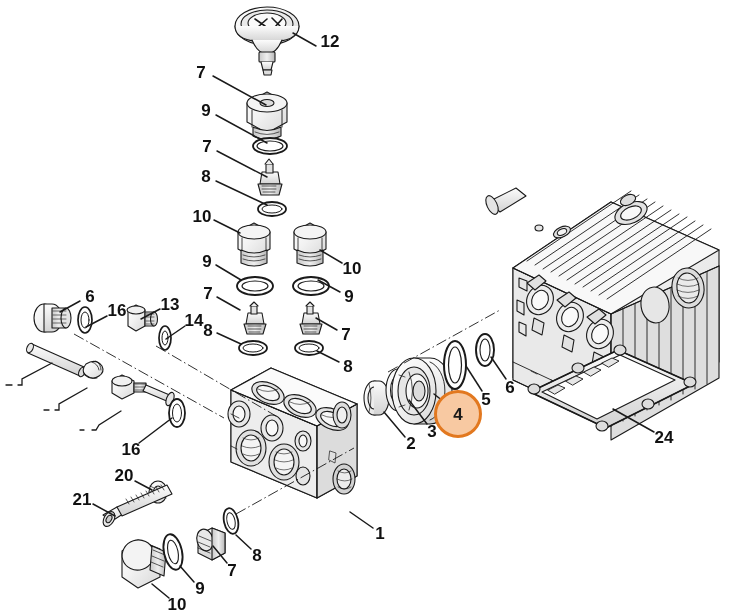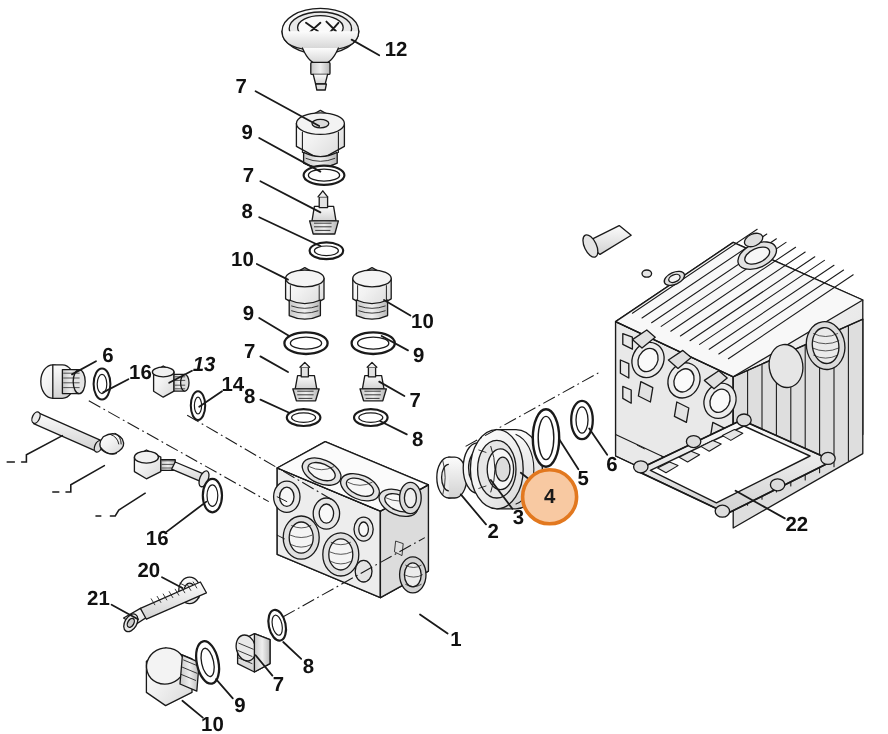--- a/index.html
+++ b/index.html
@@ -435,31 +435,31 @@
       <div class="lbl" style="left: 202px; top: 216px;">10</div>
       <div class="lbl" style="left: 207px; top: 261px;">9</div>
       <div class="lbl" style="left: 208px; top: 293px;">7</div>
       <div class="lbl" style="left: 208px; top: 330px;">8</div>
       <div class="lbl" style="left: 352px; top: 268px;">10</div>
       <div class="lbl" style="left: 349px; top: 296px;">9</div>
       <div class="lbl" style="left: 346px; top: 334px;">7</div>
       <div class="lbl" style="left: 348px; top: 366px;">8</div>
       <div class="lbl" style="left: 90px; top: 296px;">6</div>
       <div class="lbl" style="left: 117px; top: 310px;">16</div>
-      <div class="lbl" style="left: 170px; top: 304px; font-style: italic;">13</div>
+      <div class="lbl" style="left: 170px; top: 304px;">13</div>
       <div class="lbl" style="left: 194px; top: 320px; text-align: right;">14</div>
       <div class="lbl" style="left: 131px; top: 449px;">16</div>
       <div class="lbl" style="left: 124px; top: 475px; text-align: right;">20</div>
       <div class="lbl" style="left: 82px; top: 499px;">21</div>
       <div class="lbl" style="left: 177px; top: 604px;">10</div>
       <div class="lbl" style="left: 200px; top: 588px;">9</div>
       <div class="lbl" style="left: 232px; top: 570px;">7</div>
       <div class="lbl" style="left: 257px; top: 555px;">8</div>
       <div class="lbl" style="left: 380px; top: 533px;">1</div>
       <div class="lbl" style="left: 411px; top: 443px;">2</div>
       <div class="lbl" style="left: 432px; top: 431px;">3</div>
       <div class="lbl hl" style="left: 458px; top: 414px;">4</div>
       <div class="lbl" style="left: 486px; top: 399px;">5</div>
       <div class="lbl" style="left: 510px; top: 387px;">6</div>
-      <div class="lbl" style="left: 664px; top: 437px;">22</div>
+      <div class="lbl" style="left: 664px; top: 437px;">24</div>
     </div>
 
 </div>
 
 </body></html>

